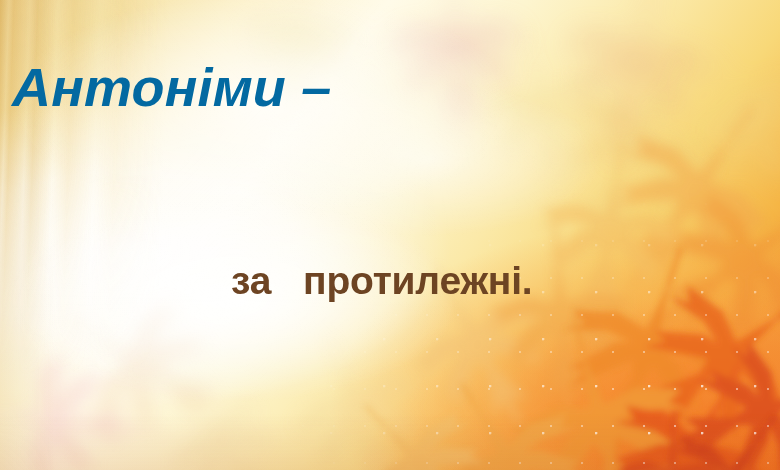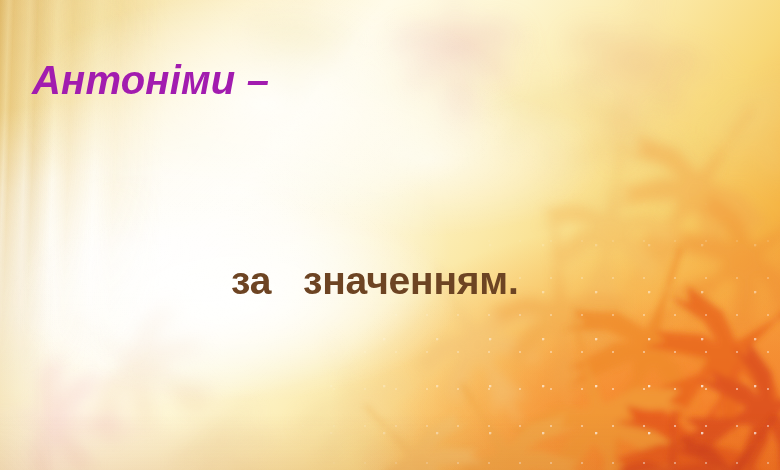--- a/index.html
+++ b/index.html
@@ -91,27 +91,27 @@
     height: 470px;
   }
 
   
   .text-layer {
     position: absolute;
     inset: 0;
   }
   .title {
     position: absolute;
-    left: 32px;
+    left: 12px;
     top: 60px;
-    font-size: 40px;
+    font-size: 54px;
     font-weight: bold;
     font-style: italic;
     letter-spacing: .2px;
-    color: #a21caf;
+    color: #0369a1;
     white-space: pre;
     line-height: 1;
   }
   .body-line {
     position: absolute;
     font-size: 39px;
     font-weight: bold;
     color: #6d4423;
     white-space: pre;
     line-height: 1;
@@ -195,16 +195,16 @@
 
   <div class="bg-layer bg-streaks"></div>
   <div class="bg-layer bg-bloom"></div>
   <div class="bg-layer bg-sparkles"></div>
   <div class="bg-layer bg-vignette"></div>
 
   <div class="text-layer">
     <div class="title">Антоніми –</div>
 
 
-    <div class="body-line line-3">за   значенням.</div>
+    <div class="body-line line-3">за   протилежні.</div>
   </div>
 
 </div>
 
 </body></html>

